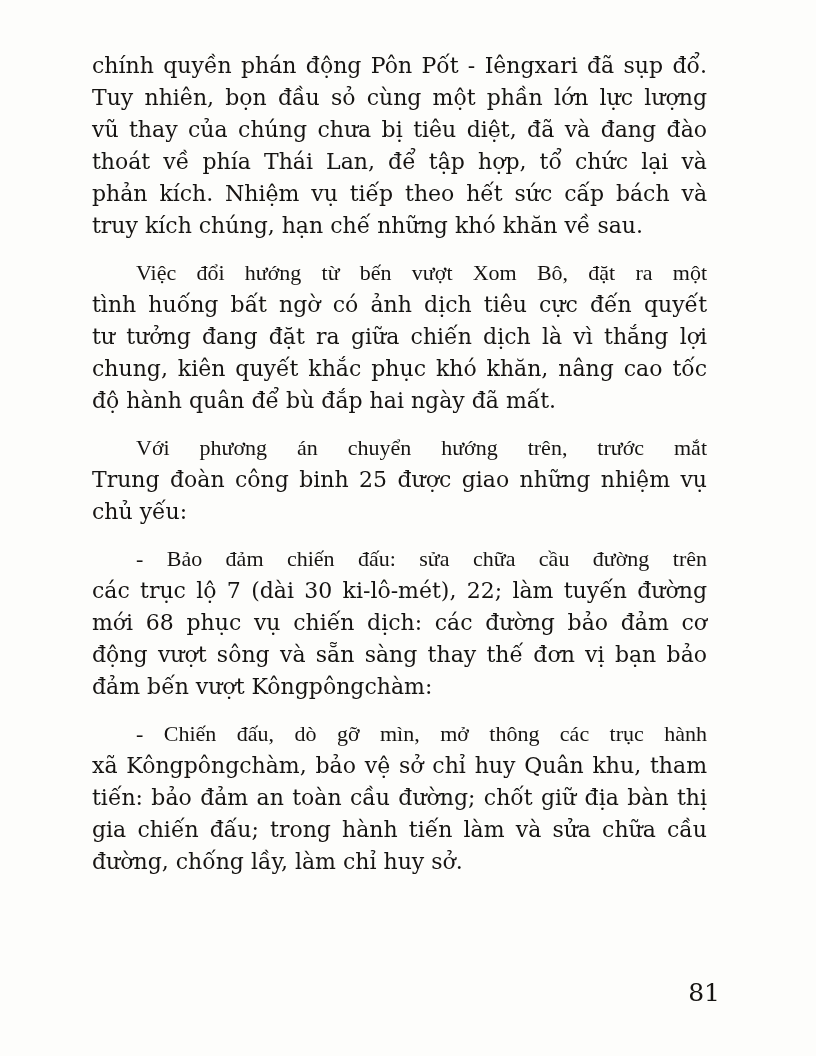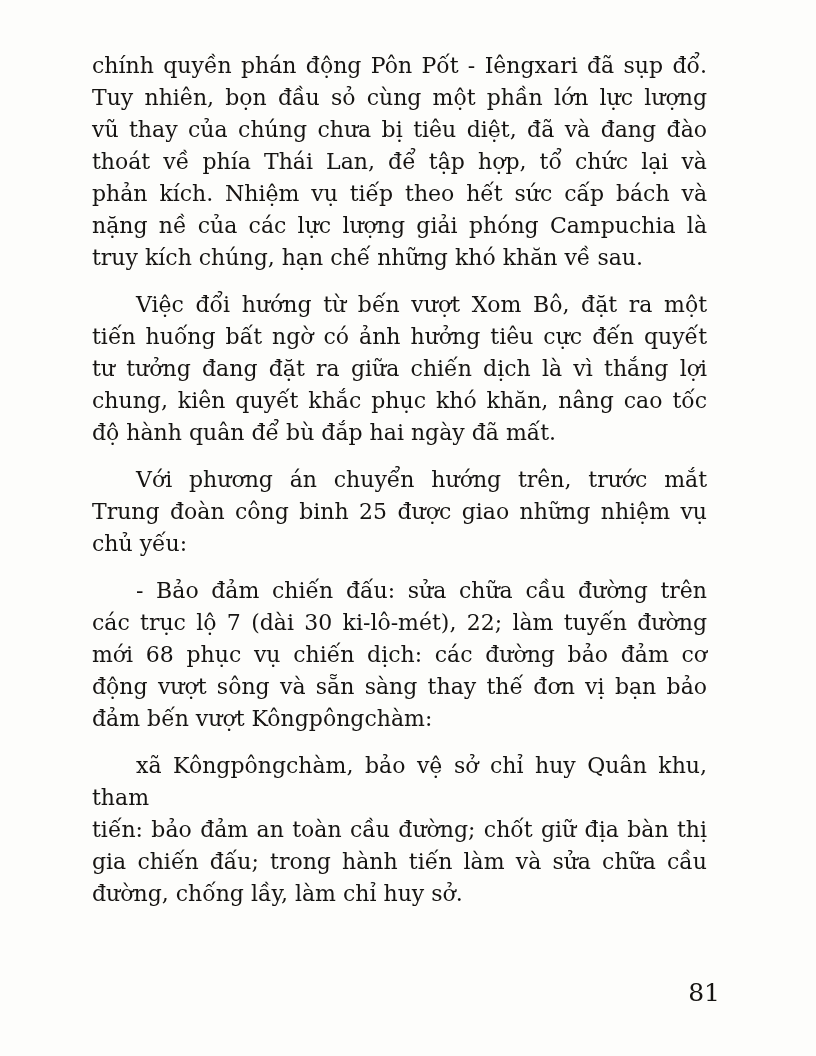--- a/index.html
+++ b/index.html
@@ -33,20 +33,21 @@
   .line {
     display: block;
     text-align: justify;
     text-align-last: justify;
   }
   .line.last {
     text-align-last: left;
   }
   .para.indent .line:first-child {
     text-indent: 44px;
+    font-family: Liberation Serif, serif;
   }
   .page-number {
     position: absolute;
     top: 977px;
     left: 92px;
     width: 628px;
     text-align: right;
     font-size: 25px;
     line-height: 32px;
   }
@@ -55,43 +56,43 @@
 <body>
 
 <div class="book-page">
   <div class="text-block" id="text-block">
       <p class="para">
         <span class="line">chính quyền phán động Pôn Pốt - Iêngxari đã sụp đổ.</span>
         <span class="line">Tuy nhiên, bọn đầu sỏ cùng một phần lớn lực lượng</span>
         <span class="line">vũ thay của chúng chưa bị tiêu diệt, đã và đang đào</span>
         <span class="line">thoát về phía Thái Lan, để tập hợp, tổ chức lại và</span>
         <span class="line">phản kích. Nhiệm vụ tiếp theo hết sức cấp bách và</span>
-        <span class="line">nặng nề của các lực lượng giải phóng Campuchia là</span>
         <span class="line last">truy kích chúng, hạn chế những khó khăn về sau.</span>
       </p>
       <p class="para indent">
         <span class="line">Việc đổi hướng từ bến vượt Xom Bô, đặt ra một</span>
-        <span class="line">tiến huống bất ngờ có ảnh hưởng tiêu cực đến quyết</span>
+        <span class="line">tình huống bất ngờ có ảnh dịch tiêu cực đến quyết</span>
         <span class="line">tư tưởng đang đặt ra giữa chiến dịch là vì thắng lợi</span>
         <span class="line">chung, kiên quyết khắc phục khó khăn, nâng cao tốc</span>
         <span class="line last">độ hành quân để bù đắp hai ngày đã mất.</span>
       </p>
       <p class="para indent">
         <span class="line">Với phương án chuyển hướng trên, trước mắt</span>
         <span class="line">Trung đoàn công binh 25 được giao những nhiệm vụ</span>
         <span class="line last">chủ yếu:</span>
       </p>
       <p class="para indent">
         <span class="line">- Bảo đảm chiến đấu: sửa chữa cầu đường trên</span>
         <span class="line">các trục lộ 7 (dài 30 ki-lô-mét), 22; làm tuyến đường</span>
         <span class="line">mới 68 phục vụ chiến dịch: các đường bảo đảm cơ</span>
         <span class="line">động vượt sông và sẵn sàng thay thế đơn vị bạn bảo</span>
         <span class="line last">đảm bến vượt Kôngpôngchàm:</span>
       </p>
       <p class="para indent">
+        <span class="line">- Chiến đấu, dò gỡ mìn, mở thông các trục hành</span>
         <span class="line">xã Kôngpôngchàm, bảo vệ sở chỉ huy Quân khu, tham</span>
         <span class="line">tiến: bảo đảm an toàn cầu đường; chốt giữ địa bàn thị</span>
         <span class="line">gia chiến đấu; trong hành tiến làm và sửa chữa cầu</span>
         <span class="line last">đường, chống lầy, làm chỉ huy sở.</span>
       </p>
     </div>
   <div class="page-number">81</div>
 </div>
 
 </body></html>

